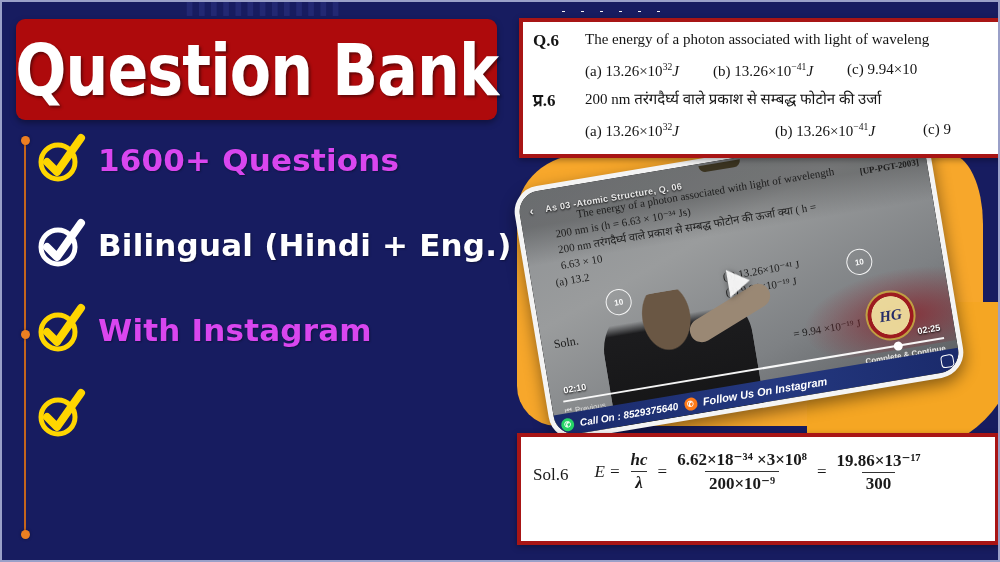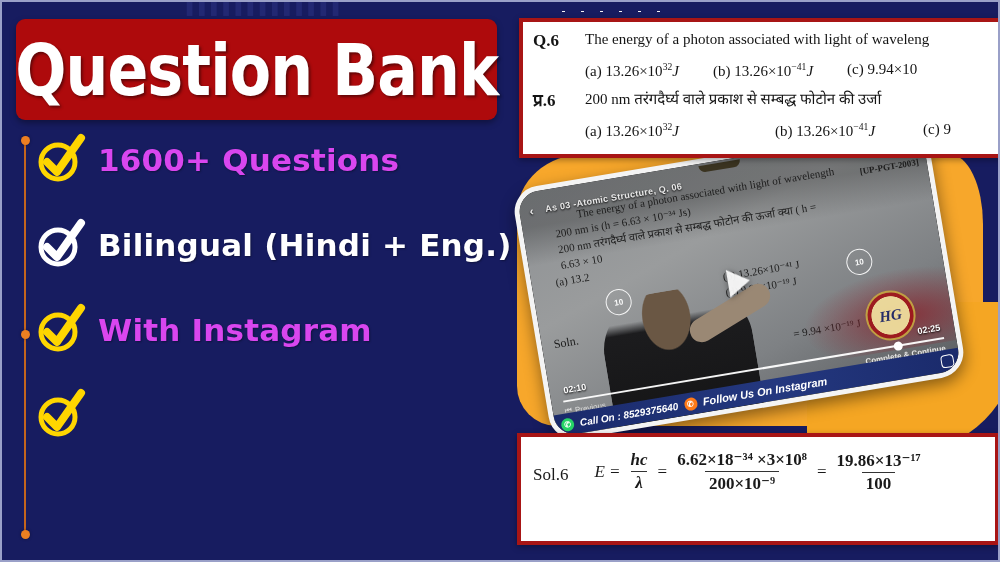--- a/index.html
+++ b/index.html
@@ -452,21 +452,21 @@
               <span class="den ital">λ</span>
             </span>
             <span>=</span>
             <span class="frac">
               <span class="num">6.62×18⁻³⁴ ×3×10⁸</span>
               <span class="den">200×10⁻⁹</span>
             </span>
             <span>=</span>
             <span class="frac">
               <span class="num">19.86×13⁻¹⁷</span>
-              <span class="den">100</span>
+              <span class="den">300</span>
             </span>
           </span>
         </span>
       </div>
     </div>
 
   </div>
 </div>
 
 </body></html>

